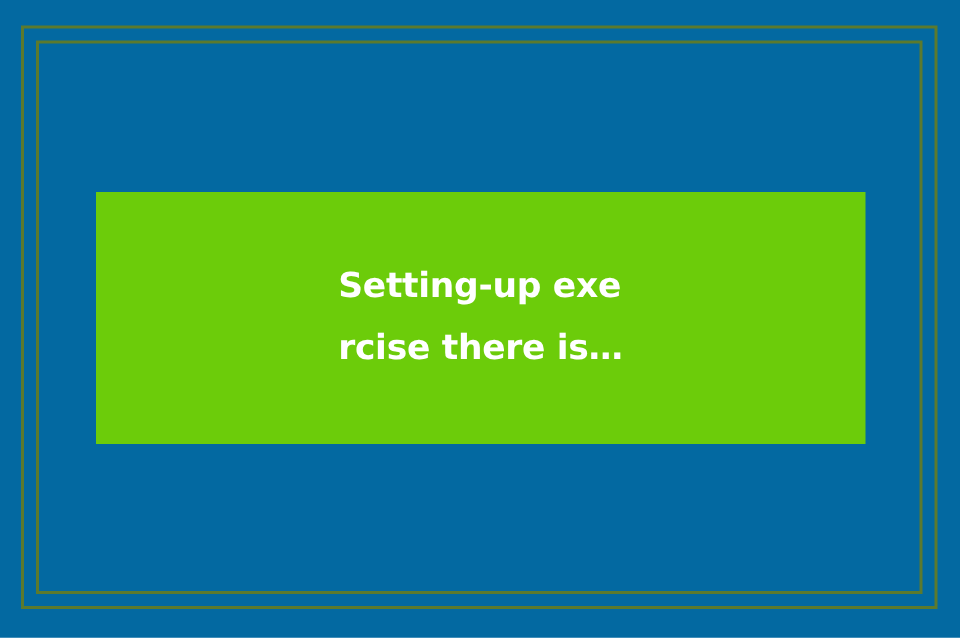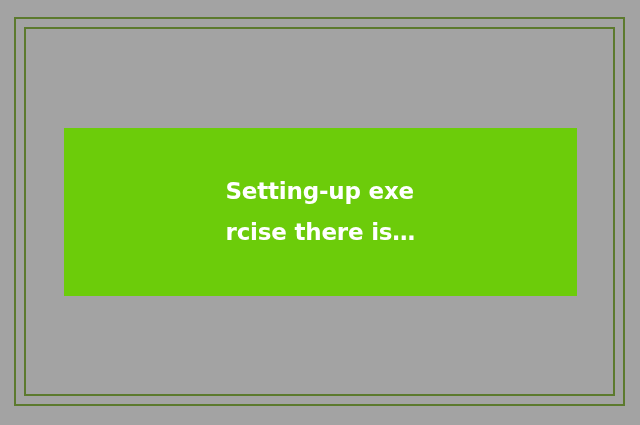--- a/index.html
+++ b/index.html
@@ -12,21 +12,21 @@
     height: 425px;
     overflow: hidden;
     font-family: "DejaVu Sans", sans-serif;
   }
 
   
   #slide-canvas {
     position: relative;
     width: 640px;
     height: 425px;
-    background: #a3a3a3;
+    background: #0369a1;
     box-sizing: border-box;
   }
 
   
   #frame-outer {
     position: absolute;
     left: 14px;
     top: 17px;
     width: 611px;
     height: 389px;

